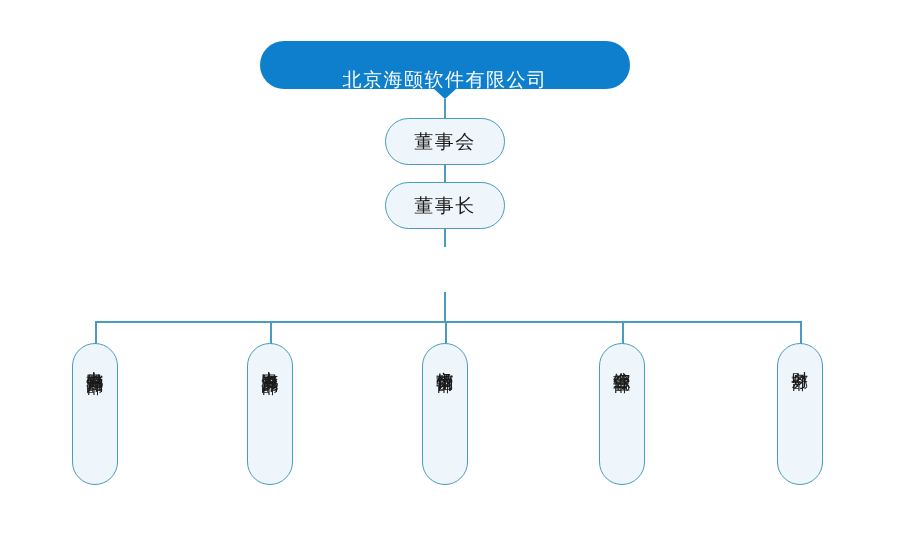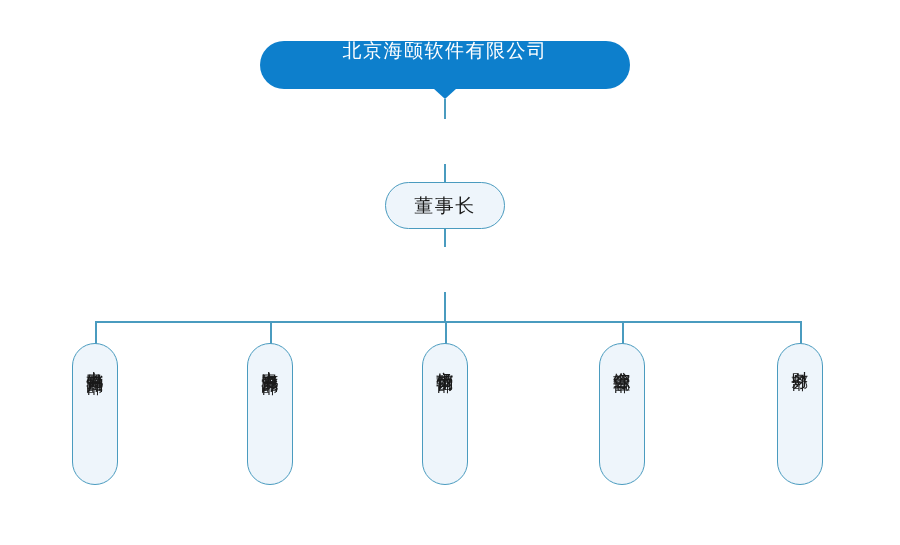--- a/index.html
+++ b/index.html
@@ -21,21 +21,21 @@
   
   .root-node {
     position: absolute;
     left: 260px;
     top: 41px;
     width: 370px;
     height: 48px;
     background: #0d7fcc;
     border-radius: 24px;
     display: flex;
-    align-items: flex-start;
+    align-items: flex-end;
     justify-content: center;
     box-sizing: border-box;
   }
   .root-label {
     color: #ffffff;
     font-size: 19px;
     letter-spacing: 1.5px;
     line-height: 1;
     white-space: nowrap;
   }
@@ -125,20 +125,23 @@
 
 <div id="org-chart">
 
   <div class="root-node">
     <span class="root-label">北京海颐软件有限公司</span>
   </div>
   <div class="root-tail"></div>
 
   <div class="conn conn-v v-root-n1"></div>
 
+  <div class="pill level-pill n1">
+    <span class="pill-label">董事会</span>
+  </div>
 
   <div class="conn conn-v v-n1-n2"></div>
 
   <div class="pill level-pill n2">
     <span class="pill-label">董事长</span>
   </div>
 
   <div class="conn conn-v v-n2-n3"></div>
 
 

